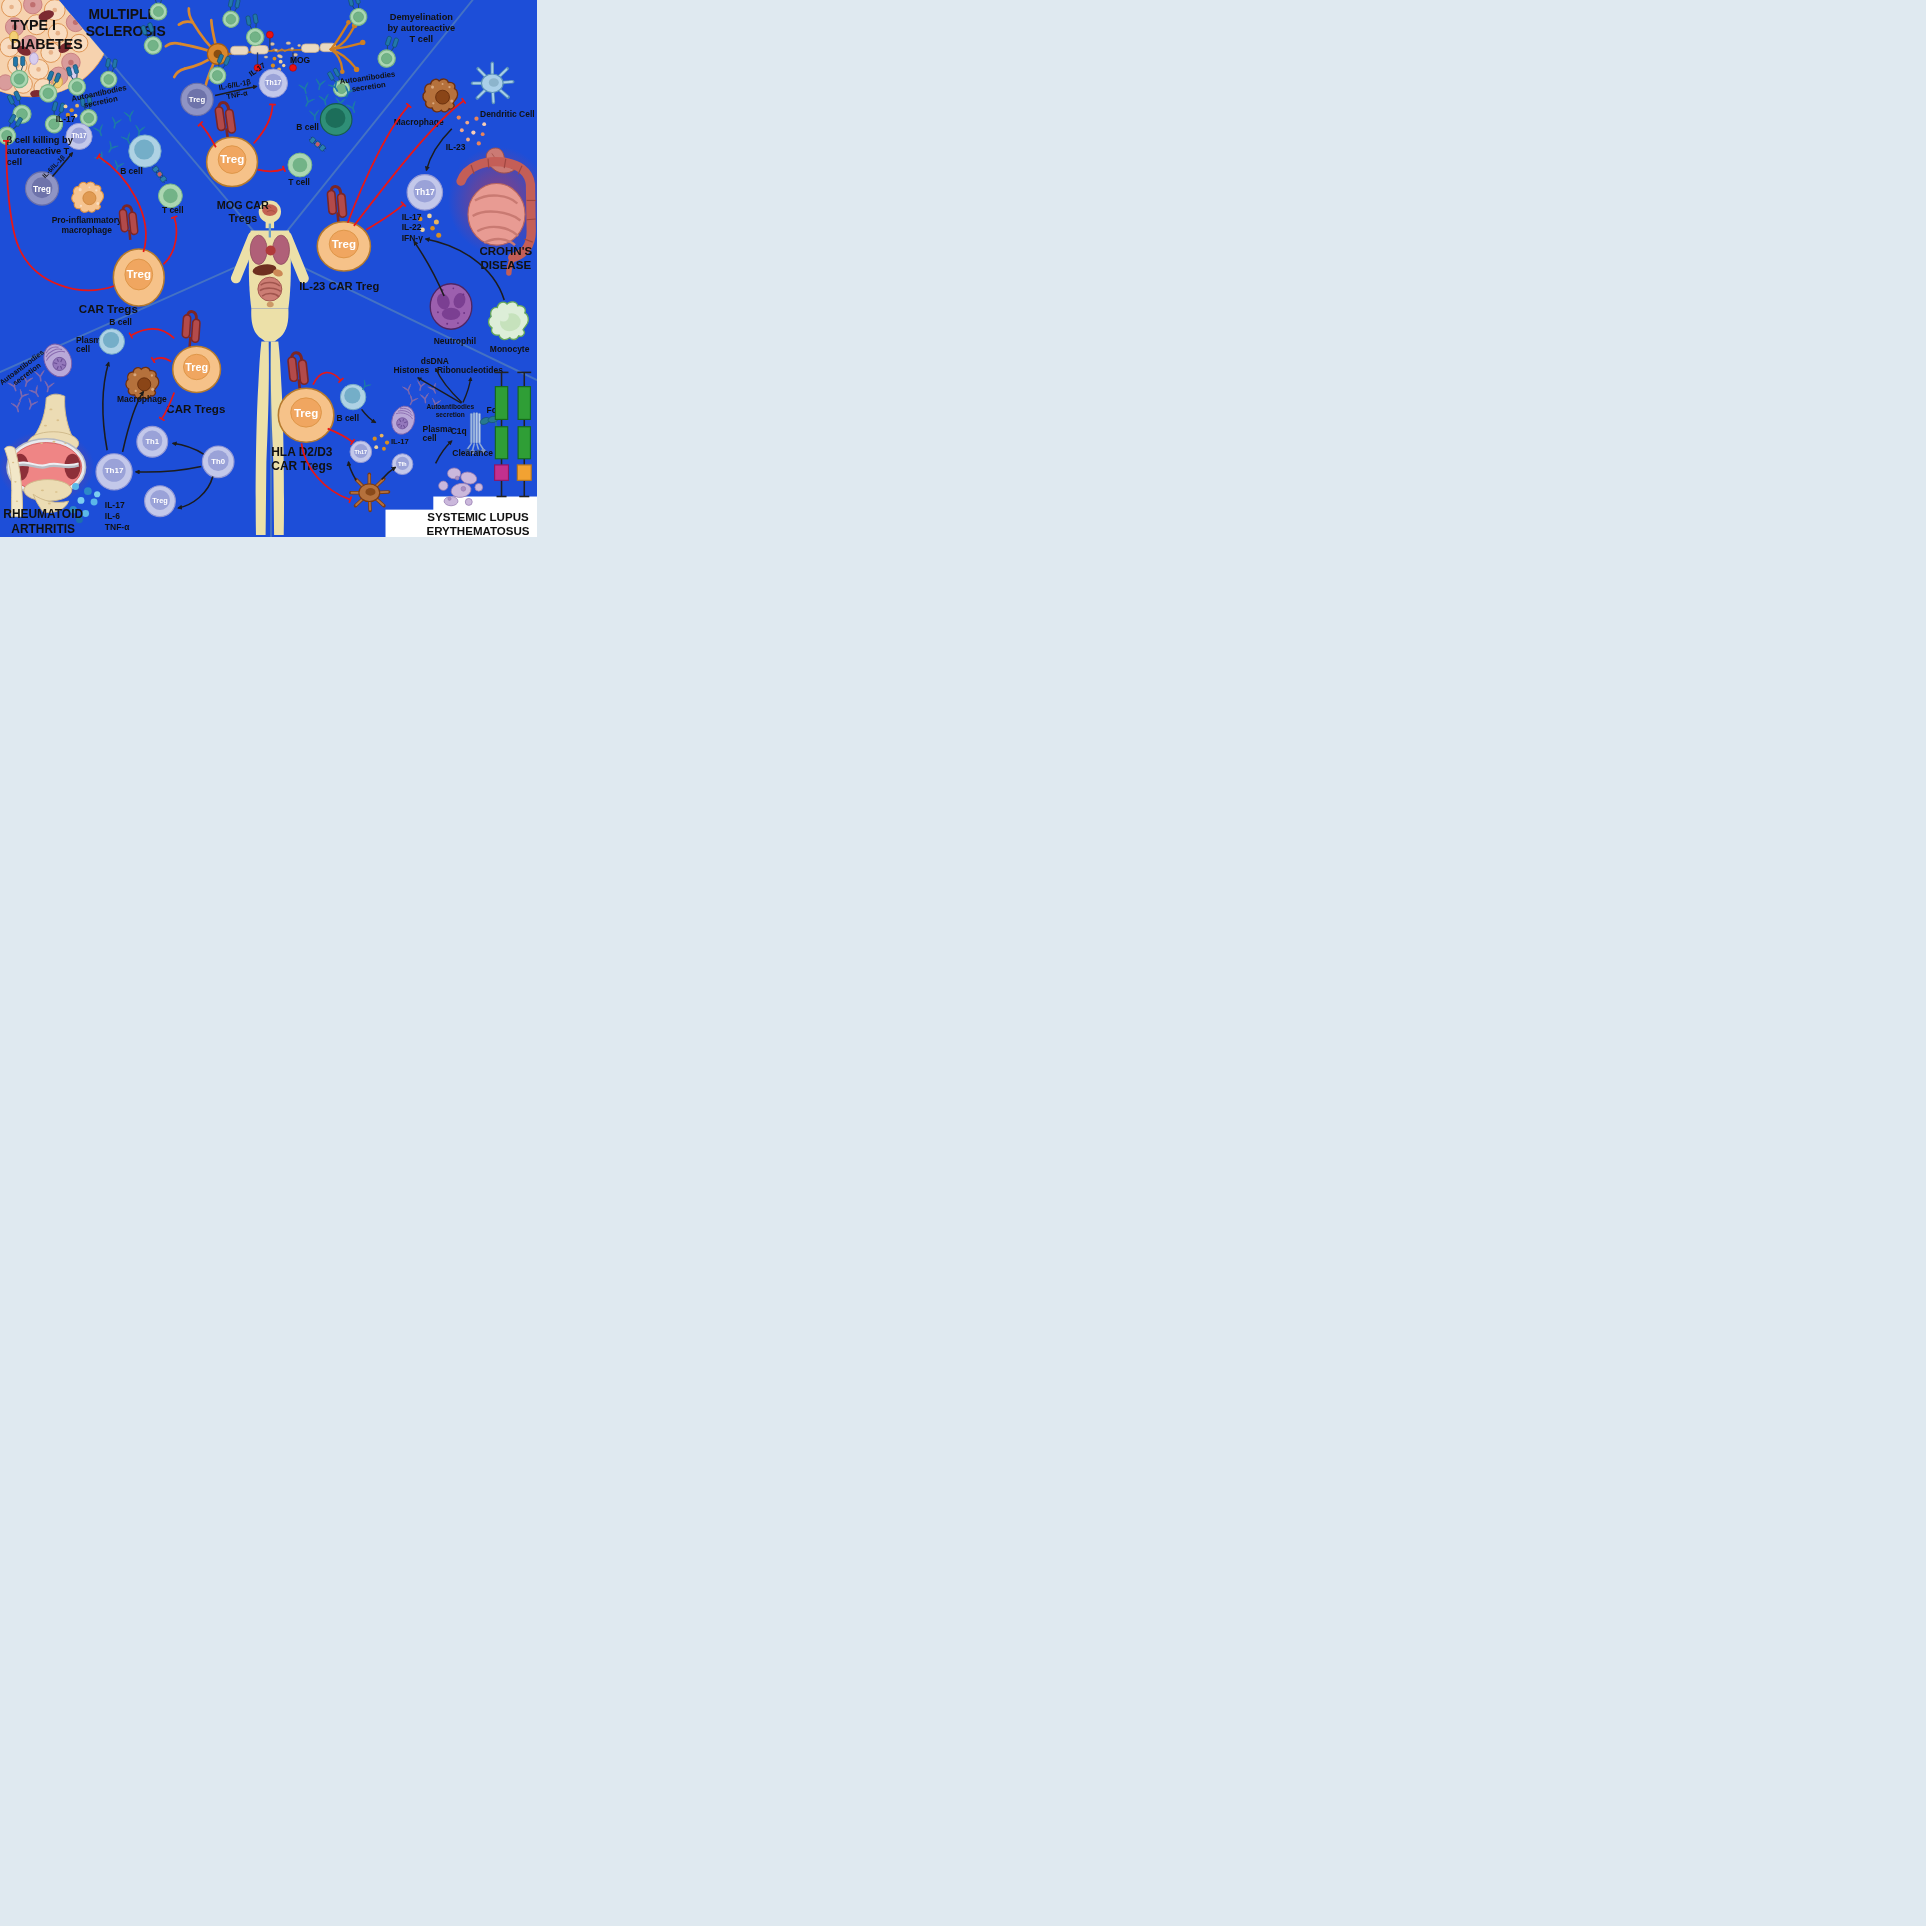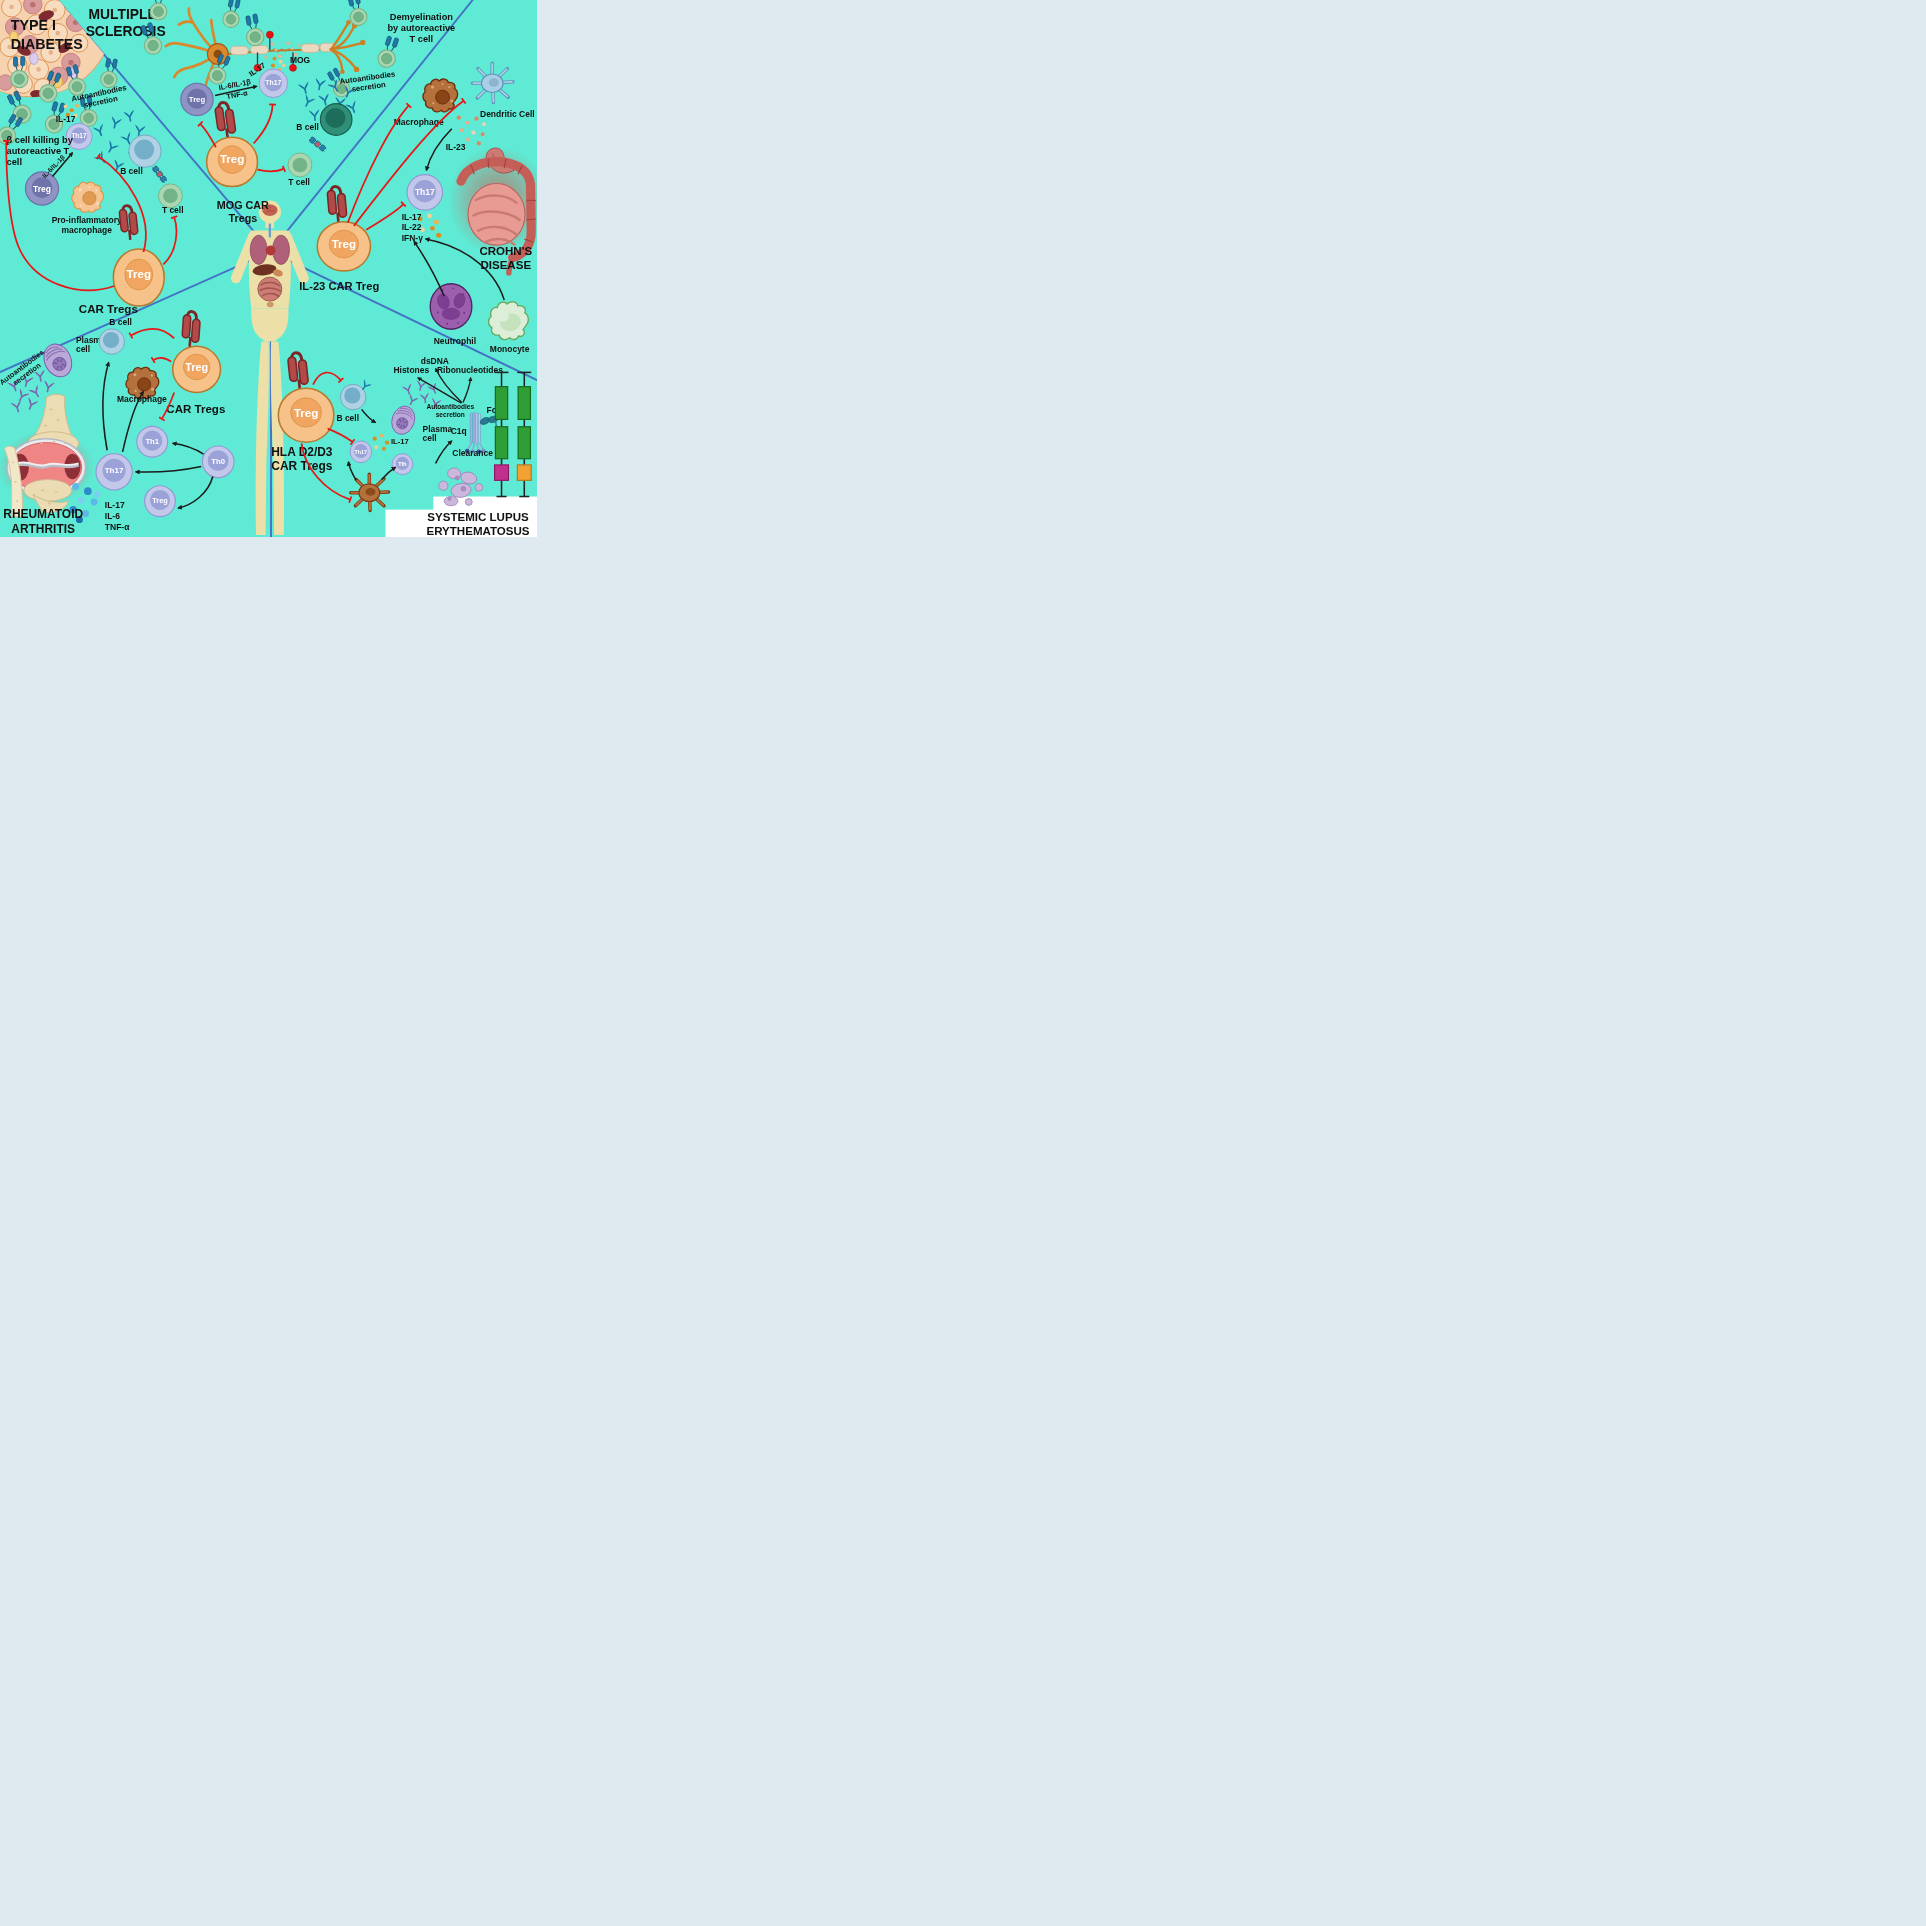--- a/index.html
+++ b/index.html
@@ -1,16 +1,16 @@
 <!DOCTYPE html>
 <html style="font-size:6.2px"><head>
 <meta charset="utf-8">
 <style>
   html,body{margin:0;padding:0;background:#dfe9f0;}
-  #stage{position:relative;width:537px;height:537px;background:#5eead4;overflow:hidden;
+  #stage{position:relative;width:537px;height:537px;background:#1d4ed8;overflow:hidden;
          font-family:"Liberation Sans",sans-serif;}
   svg{position:absolute;inset:0;}
   text{font-family:"Liberation Sans",sans-serif;font-weight:bold;fill:#111;}
   .white{fill:#fff;}
 </style>
 </head>
 <body>
 
 <div id="stage">
 <svg viewBox="0 0 1393 1393" width="537" height="537">

